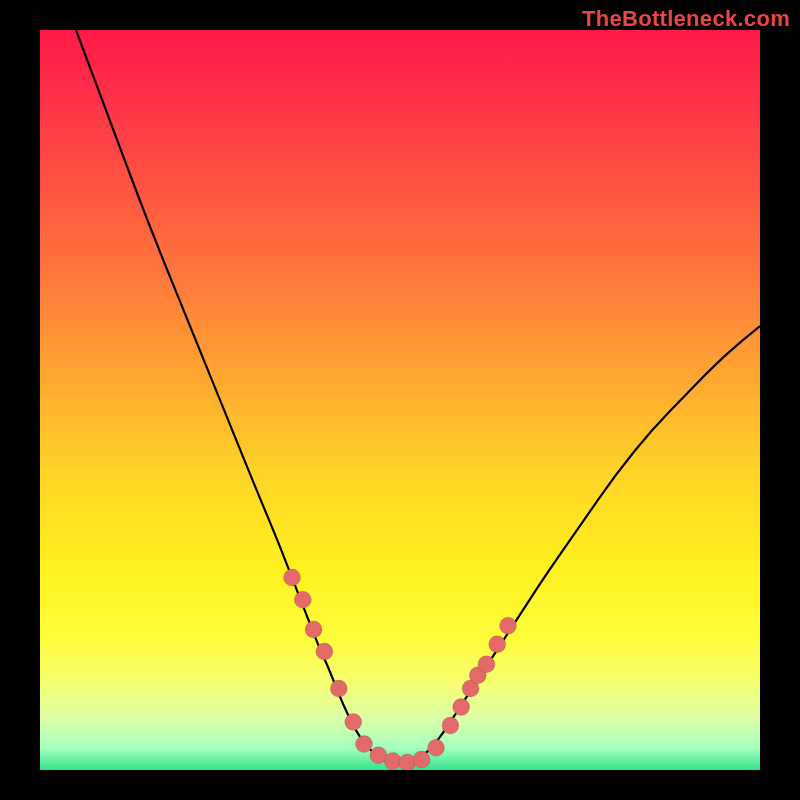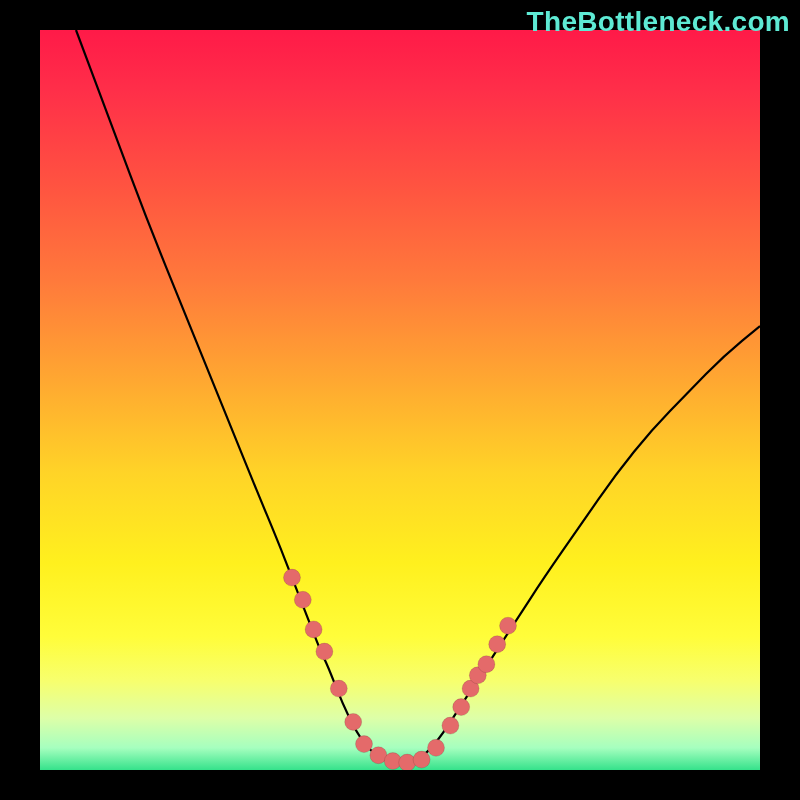--- a/index.html
+++ b/index.html
@@ -13,22 +13,22 @@
   }
   .stage {
     position: relative;
     width: 800px;
     height: 800px;
   }
   .watermark {
     position: absolute;
     top: 6px;
     right: 10px;
-    color: #5eead4;
-    font-size: 28px;
+    color: #ef4444;
+    font-size: 22px;
     font-weight: 600;
     letter-spacing: 0.3px;
     z-index: 20;
     user-select: none;
   }
   .plot-area {
     position: absolute;
     left: 40px;
     top: 30px;
     width: 720px;

